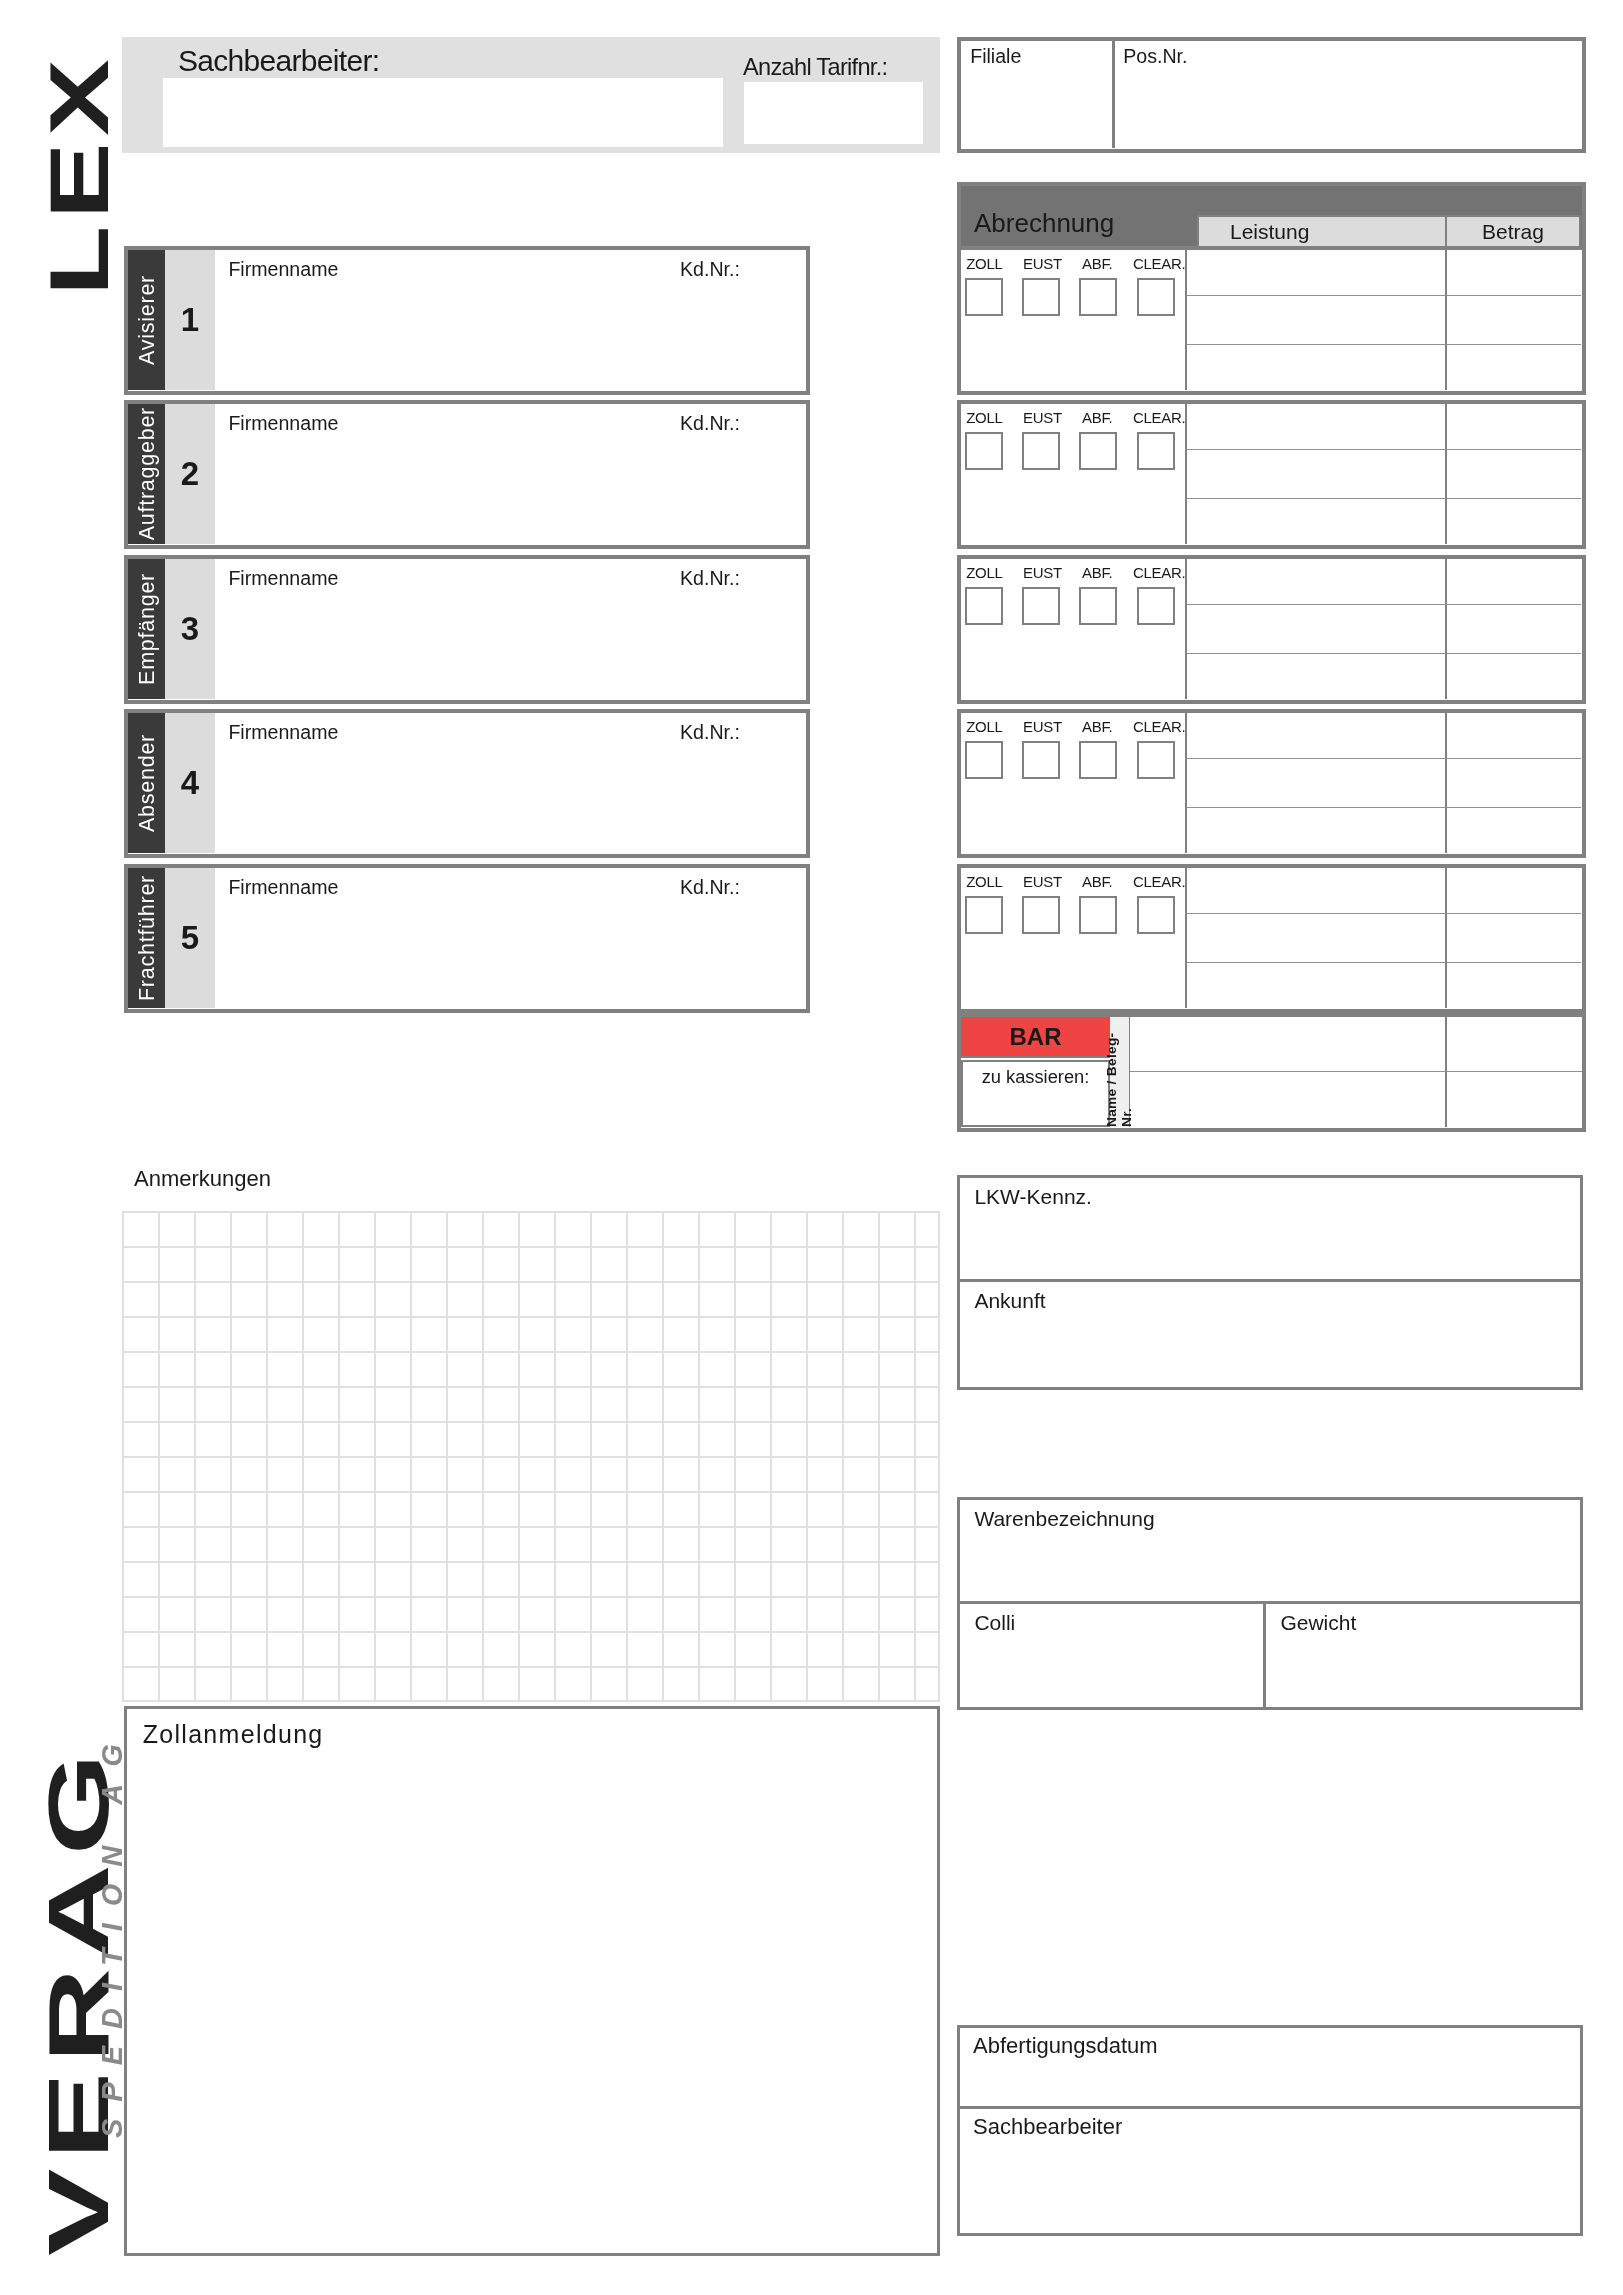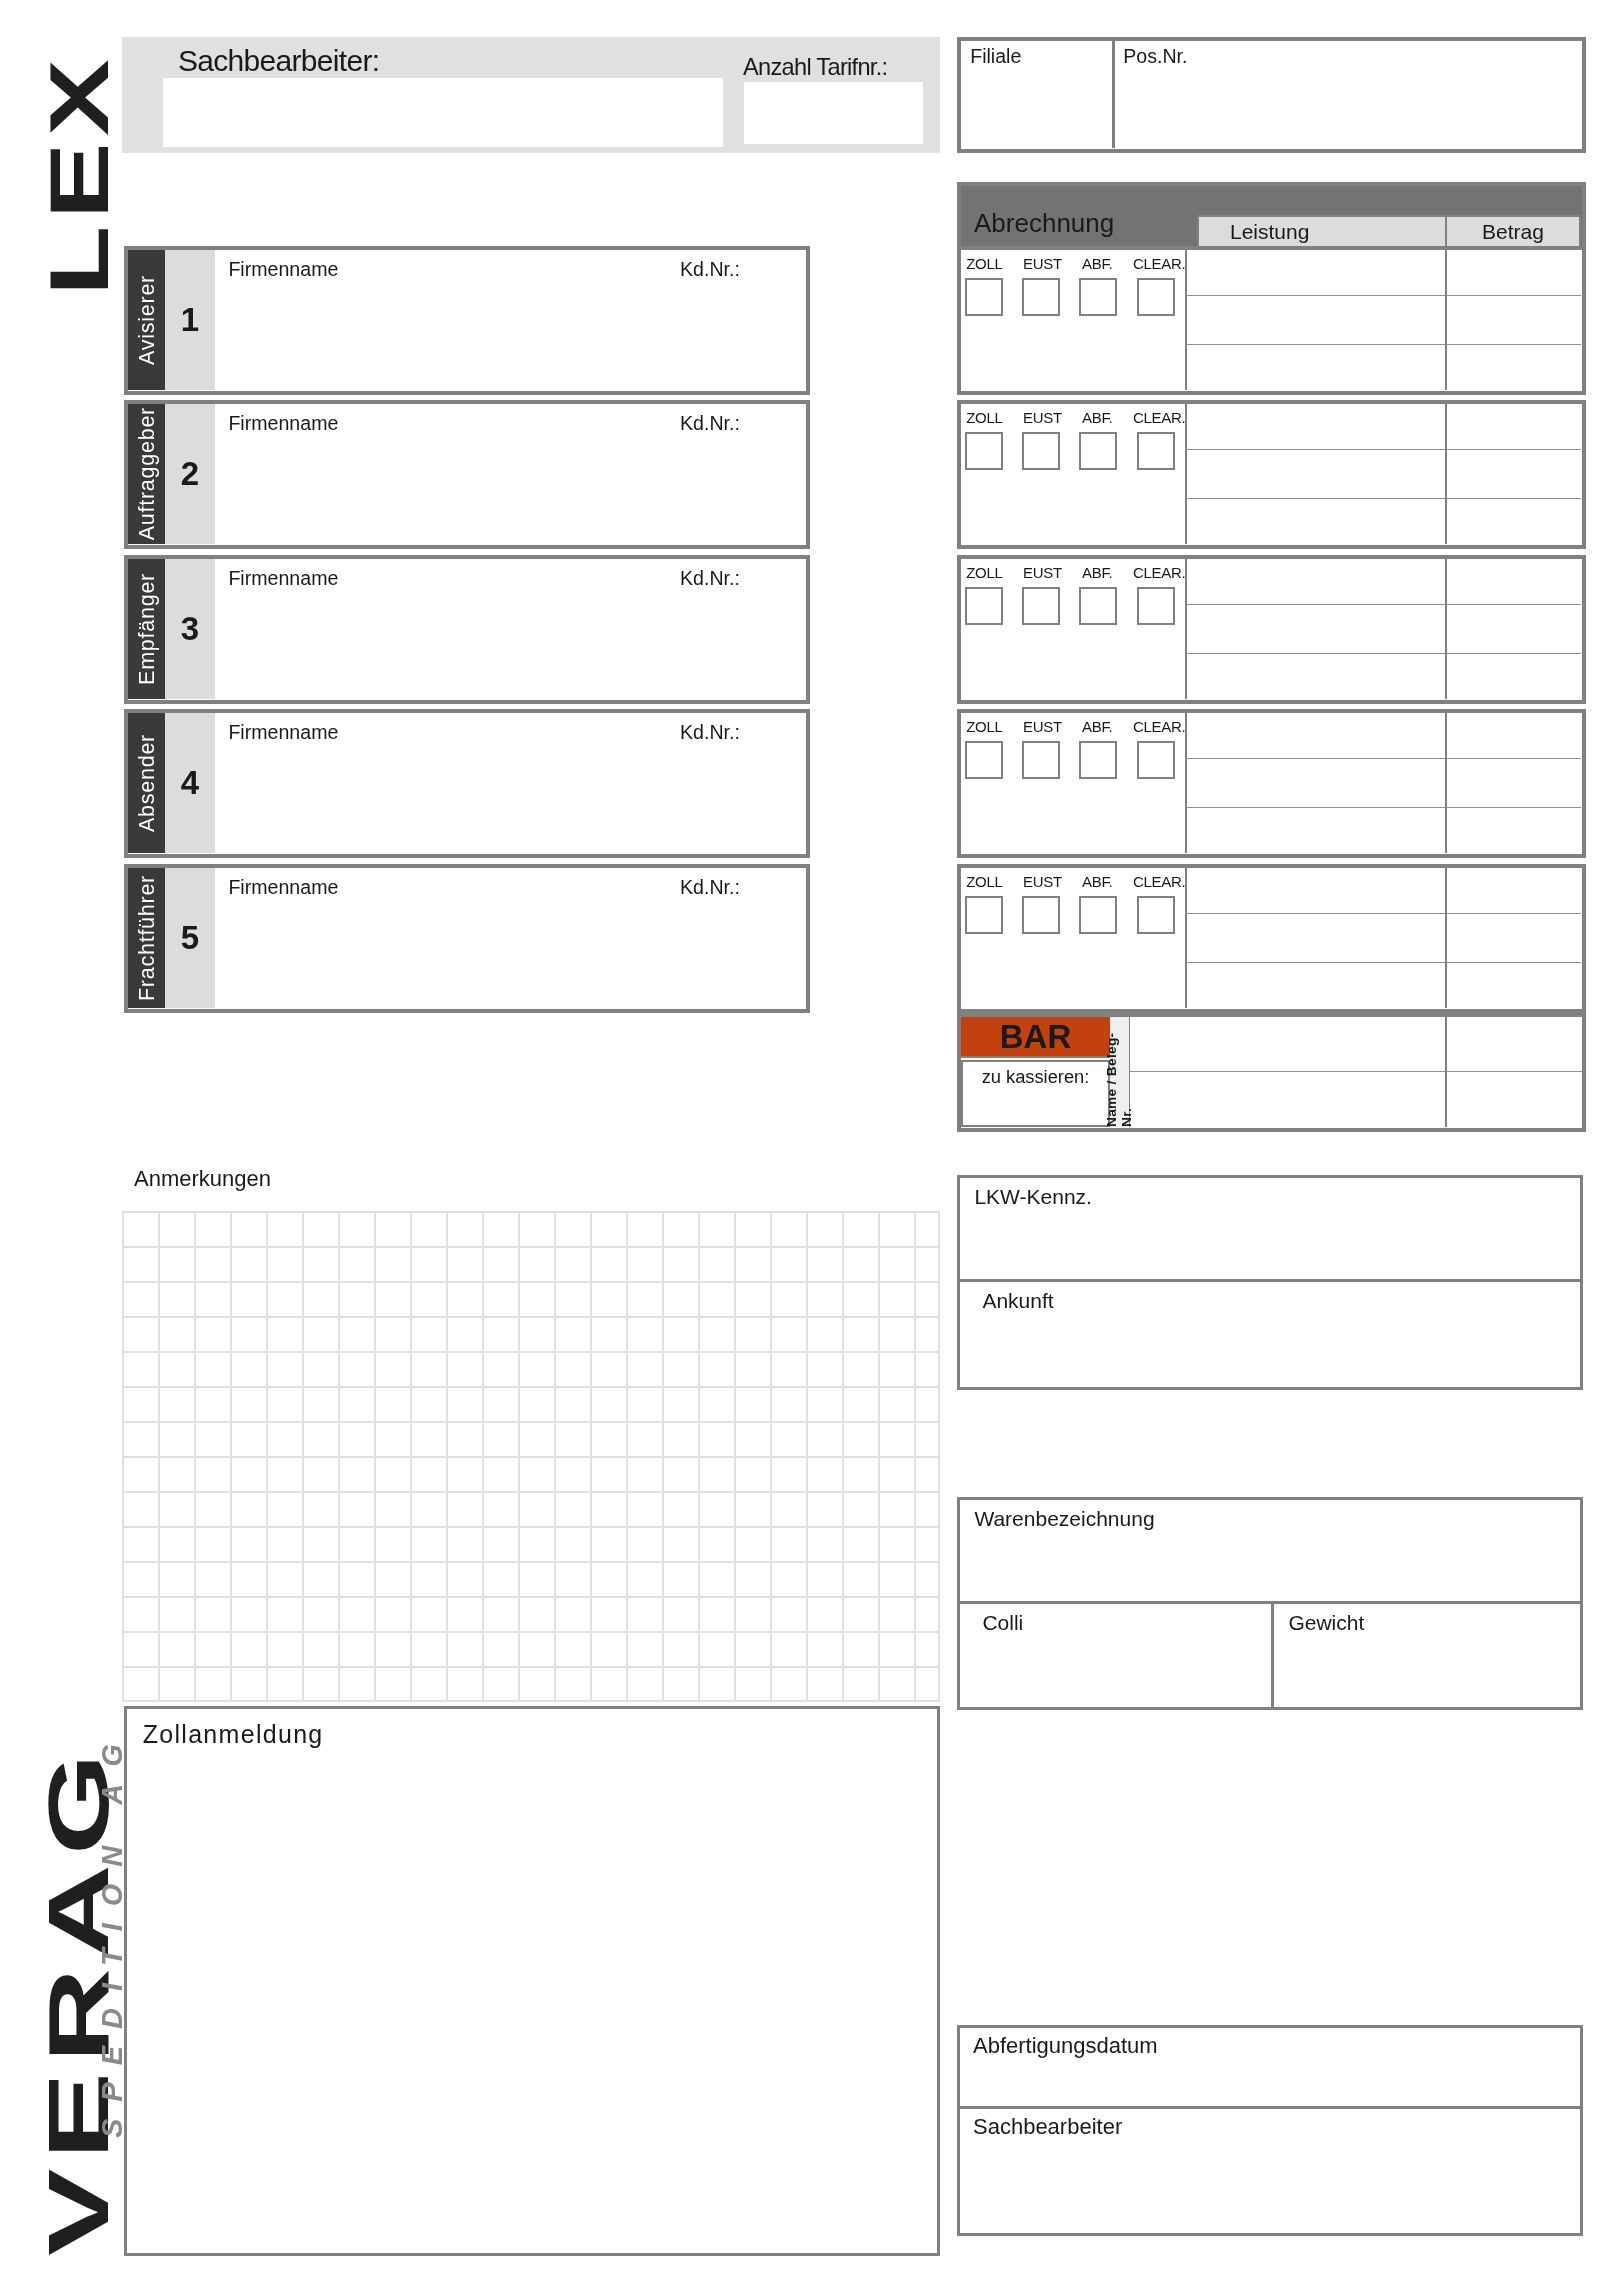--- a/index.html
+++ b/index.html
@@ -50,23 +50,23 @@
   .abr-block{position:absolute;left:957px;width:629px;height:149px;border:4.6px solid #808080;background:#fff;box-sizing:border-box;}
   .cbs{position:absolute;left:0;top:0;width:224px;height:140px;}
   .cb-label{position:absolute;top:5.2px;font-size:15px;letter-spacing:-0.3px;}
   .cb{position:absolute;top:27.5px;width:38px;height:38px;border:2.6px solid #808080;background:#fff;box-sizing:border-box;}
   .lb-grid{position:absolute;left:224px;top:0;width:396px;height:140px;display:grid;
            grid-template-columns:260px 1fr;grid-template-rows:45px 49px 1fr;}
   .lb-grid>div{border-left:2px solid #808080;border-top:1.3px solid #909090;box-sizing:border-box;}
   .lb-grid>div:nth-child(1),.lb-grid>div:nth-child(2){border-top:none;}
   
   .bar-block{left:957px;top:1013px;width:629px;height:119px;border:4.6px solid #808080;background:#fff;}
-  .bar-cell{position:absolute;left:0;top:0;width:149px;height:41px;background:#c2410c;
+  .bar-cell{position:absolute;left:0;top:0;width:149px;height:41px;background:#ef4444;
             border-bottom:2px solid #808080;box-sizing:border-box;display:flex;align-items:center;justify-content:center;
-            font-size:33px;font-weight:bold;}
+            font-size:24px;font-weight:bold;}
   .zukass{position:absolute;left:0;top:43px;width:149px;height:67px;background:#fff;
           border:2px solid #808080;box-sizing:border-box;text-align:center;}
   .zukass span{display:inline-block;margin-top:3.9px;font-size:18.3px;}
   .name-strip{position:absolute;left:149px;top:0;width:19.6px;height:110px;background:#efefef;
           border-right:1.3px solid #808080;box-sizing:border-box;display:flex;align-items:center;justify-content:center;}
   .name-strip span{font-size:13.7px;font-weight:bold;letter-spacing:0.3px;}
   .bar-grid{position:absolute;left:169px;top:0;width:452px;height:110px;display:grid;
           grid-template-columns:315px 1fr;grid-template-rows:54px 1fr;}
   .bar-grid>div{border-top:1.3px solid #909090;box-sizing:border-box;}
   .bar-grid>div:nth-child(1),.bar-grid>div:nth-child(2){border-top:none;}
@@ -75,21 +75,21 @@
   .anm-label{left:134px;top:1166px;font-size:22px;}
   .anm-grid{left:122px;top:1211px;width:818px;height:491px;
      background-image:linear-gradient(90deg,#e0e0e0 0 2px,transparent 2px),
                       linear-gradient(180deg,#e0e0e0 0 2px,transparent 2px);
      background-size:36px 35px;
      border-right:2px solid #e0e0e0;border-bottom:2px solid #e0e0e0;}
   
   .info-box{border:3.9px solid #808080;background:#fff;}
   .lkw-box{left:957px;top:1175px;width:626px;height:215px;display:grid;grid-template-rows:101px 1fr;}
   .ware-box{left:957px;top:1497px;width:626px;height:213px;display:grid;grid-template-rows:101px 1fr;}
-  .split2{display:grid;grid-template-columns:303px 1fr;border-top:3.9px solid #808080;padding-left:8px;}
+  .split2{display:grid;grid-template-columns:303px 1fr;border-top:3.9px solid #808080;}
   .split2>div:nth-child(2){border-left:3.9px solid #808080;}
   .info-box span{display:inline-block;margin:6.5px 0 0 14.4px;font-size:21px;}
   .abf-box{left:957px;top:2025px;width:626px;height:211px;display:grid;grid-template-rows:78px 1fr;}
   .abf-box>div:nth-child(2){border-top:3.9px solid #808080;}
   .abf-box span{display:inline-block;margin:5.2px 0 0 13px;font-size:22px;}
   
   .zoll-box{left:124px;top:1706px;width:816px;height:550px;border:3.9px solid #808080;background:#fff;}
   .zoll-box span{display:inline-block;margin:10.5px 0 0 15.7px;font-size:25px;letter-spacing:1.3px;}
 </style>
 </head>

